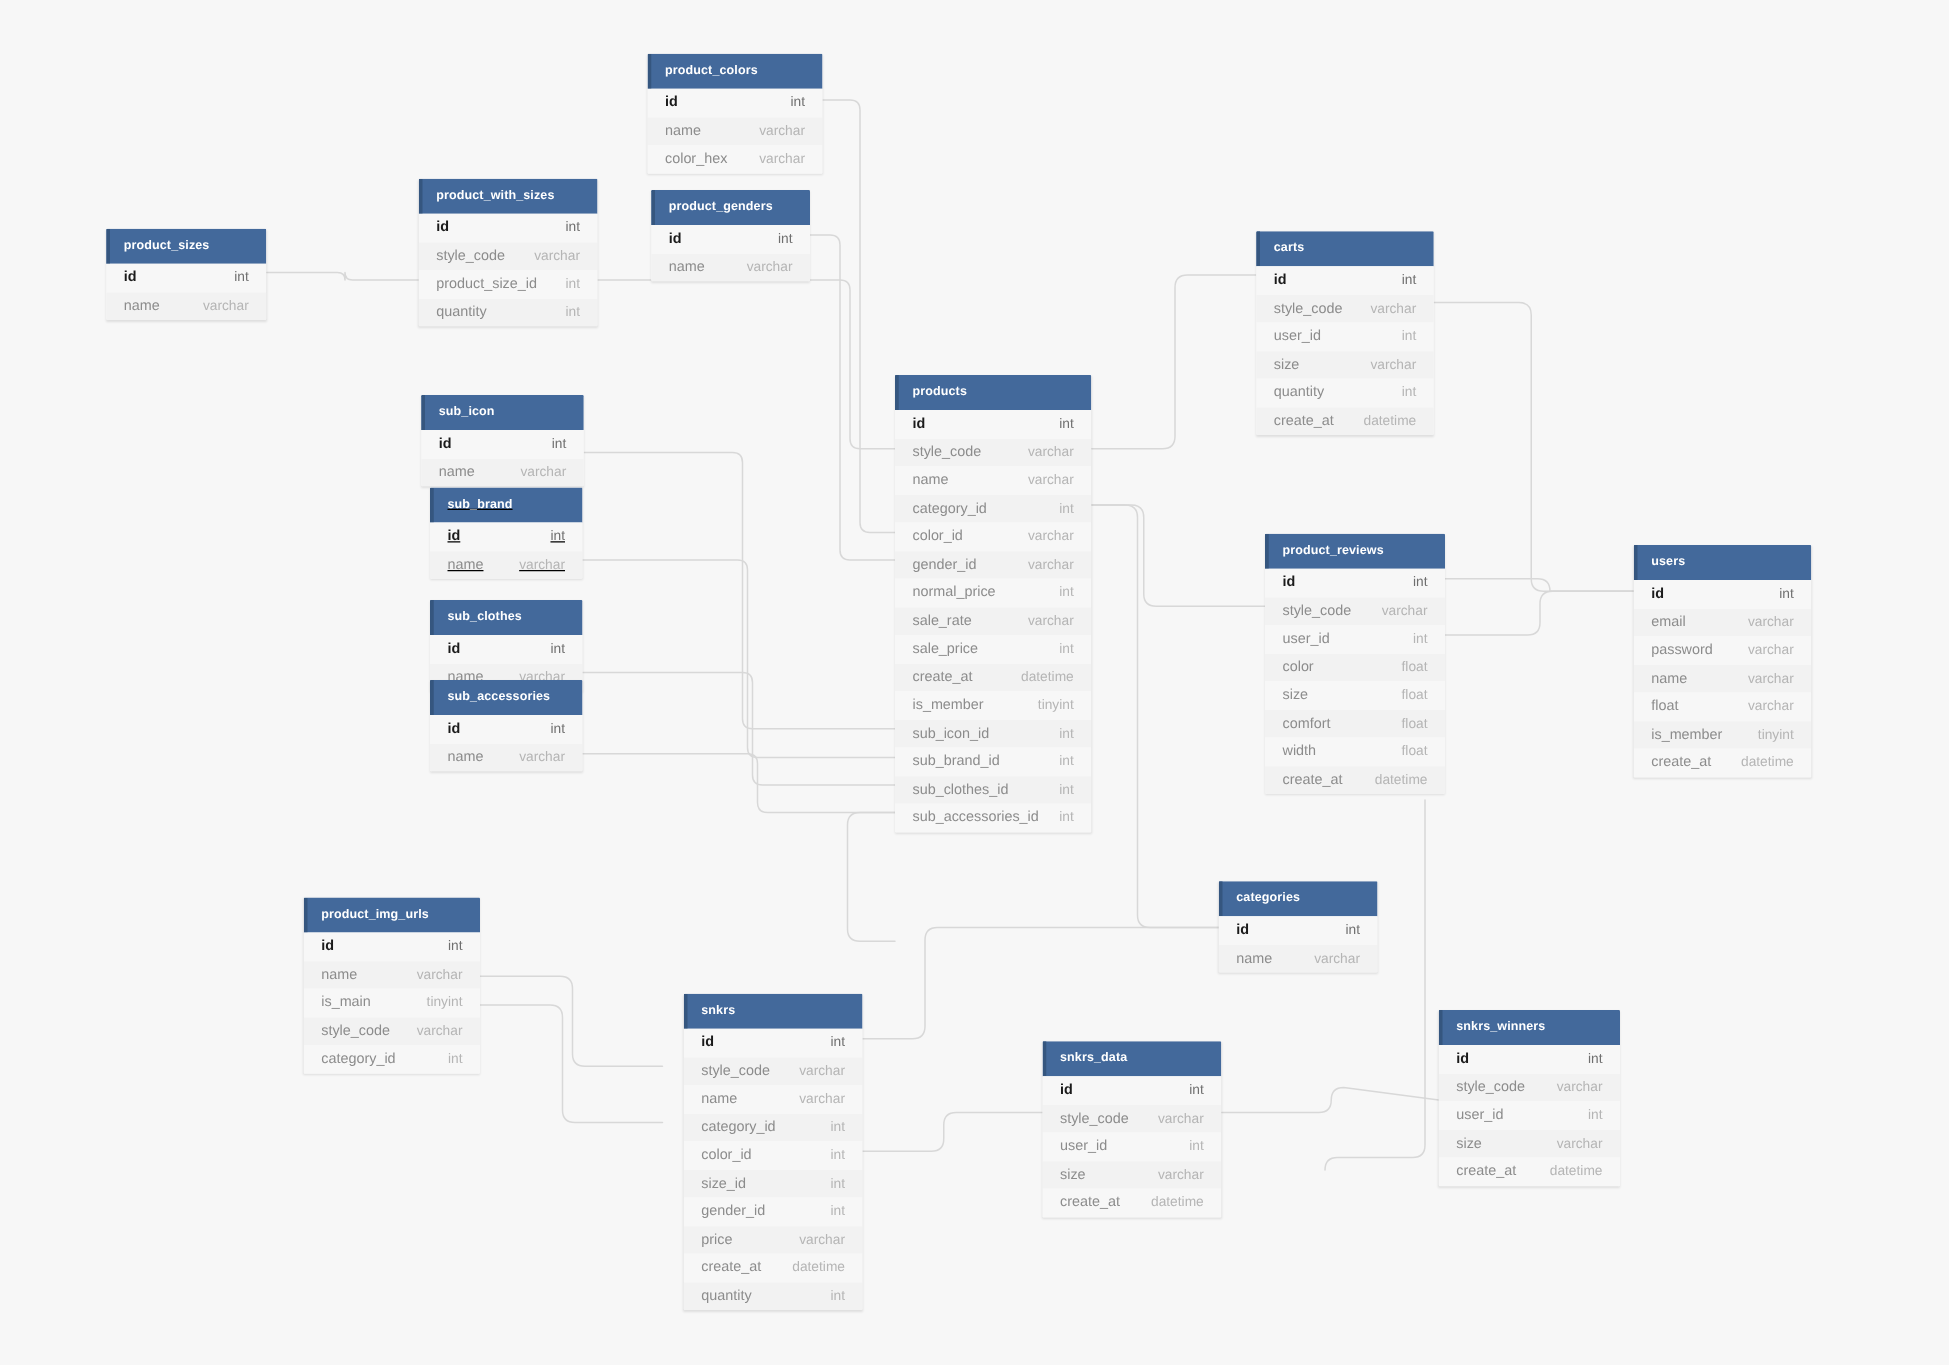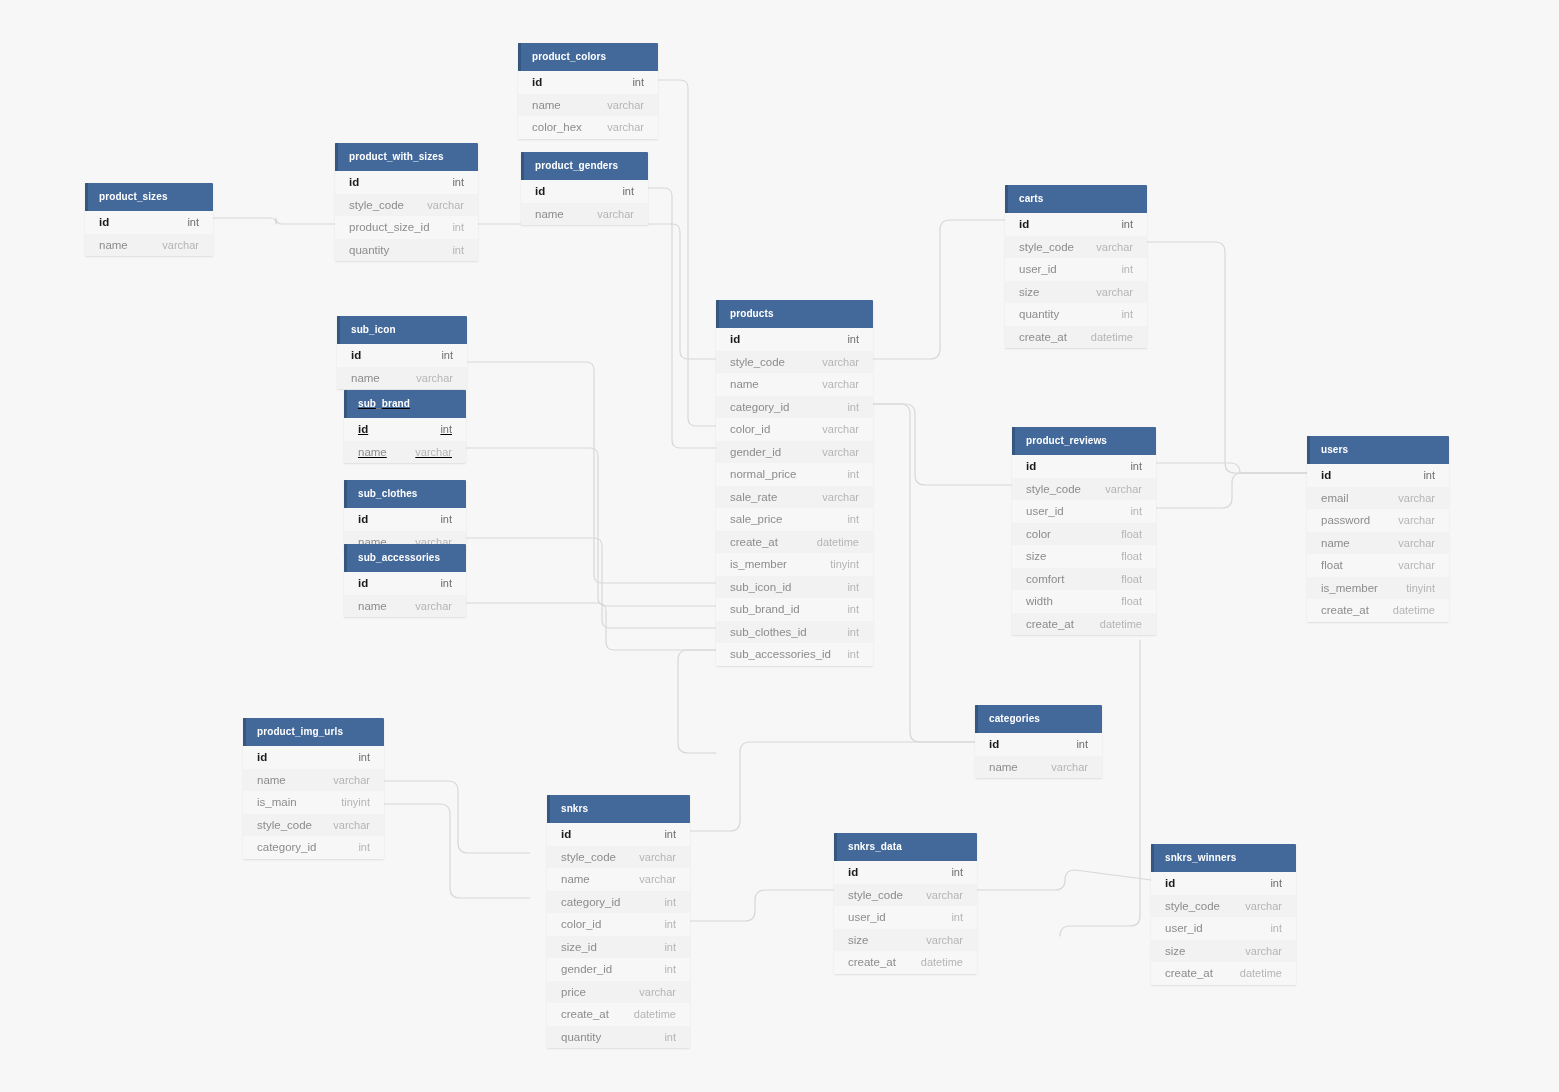--- a/index.html
+++ b/index.html
@@ -400,21 +400,21 @@
       </div>
       <div class="row odd">
         <span class="col-name">create_at</span>
         <span class="col-type">datetime</span>
       </div>
       <div class="row even">
         <span class="col-name">quantity</span>
         <span class="col-type">int</span>
       </div>
     </div>
-    <div class="table" style="left: 1151px; top: 844px; width: 145px;">
+    <div class="table" style="left: 1151px; top: 808px; width: 145px;">
       <div class="tbl-header">snkrs_winners</div>
       <div class="row odd pk">
         <span class="col-name">id</span>
         <span class="col-type">int</span>
       </div>
       <div class="row even">
         <span class="col-name">style_code</span>
         <span class="col-type">varchar</span>
       </div>
       <div class="row odd">

